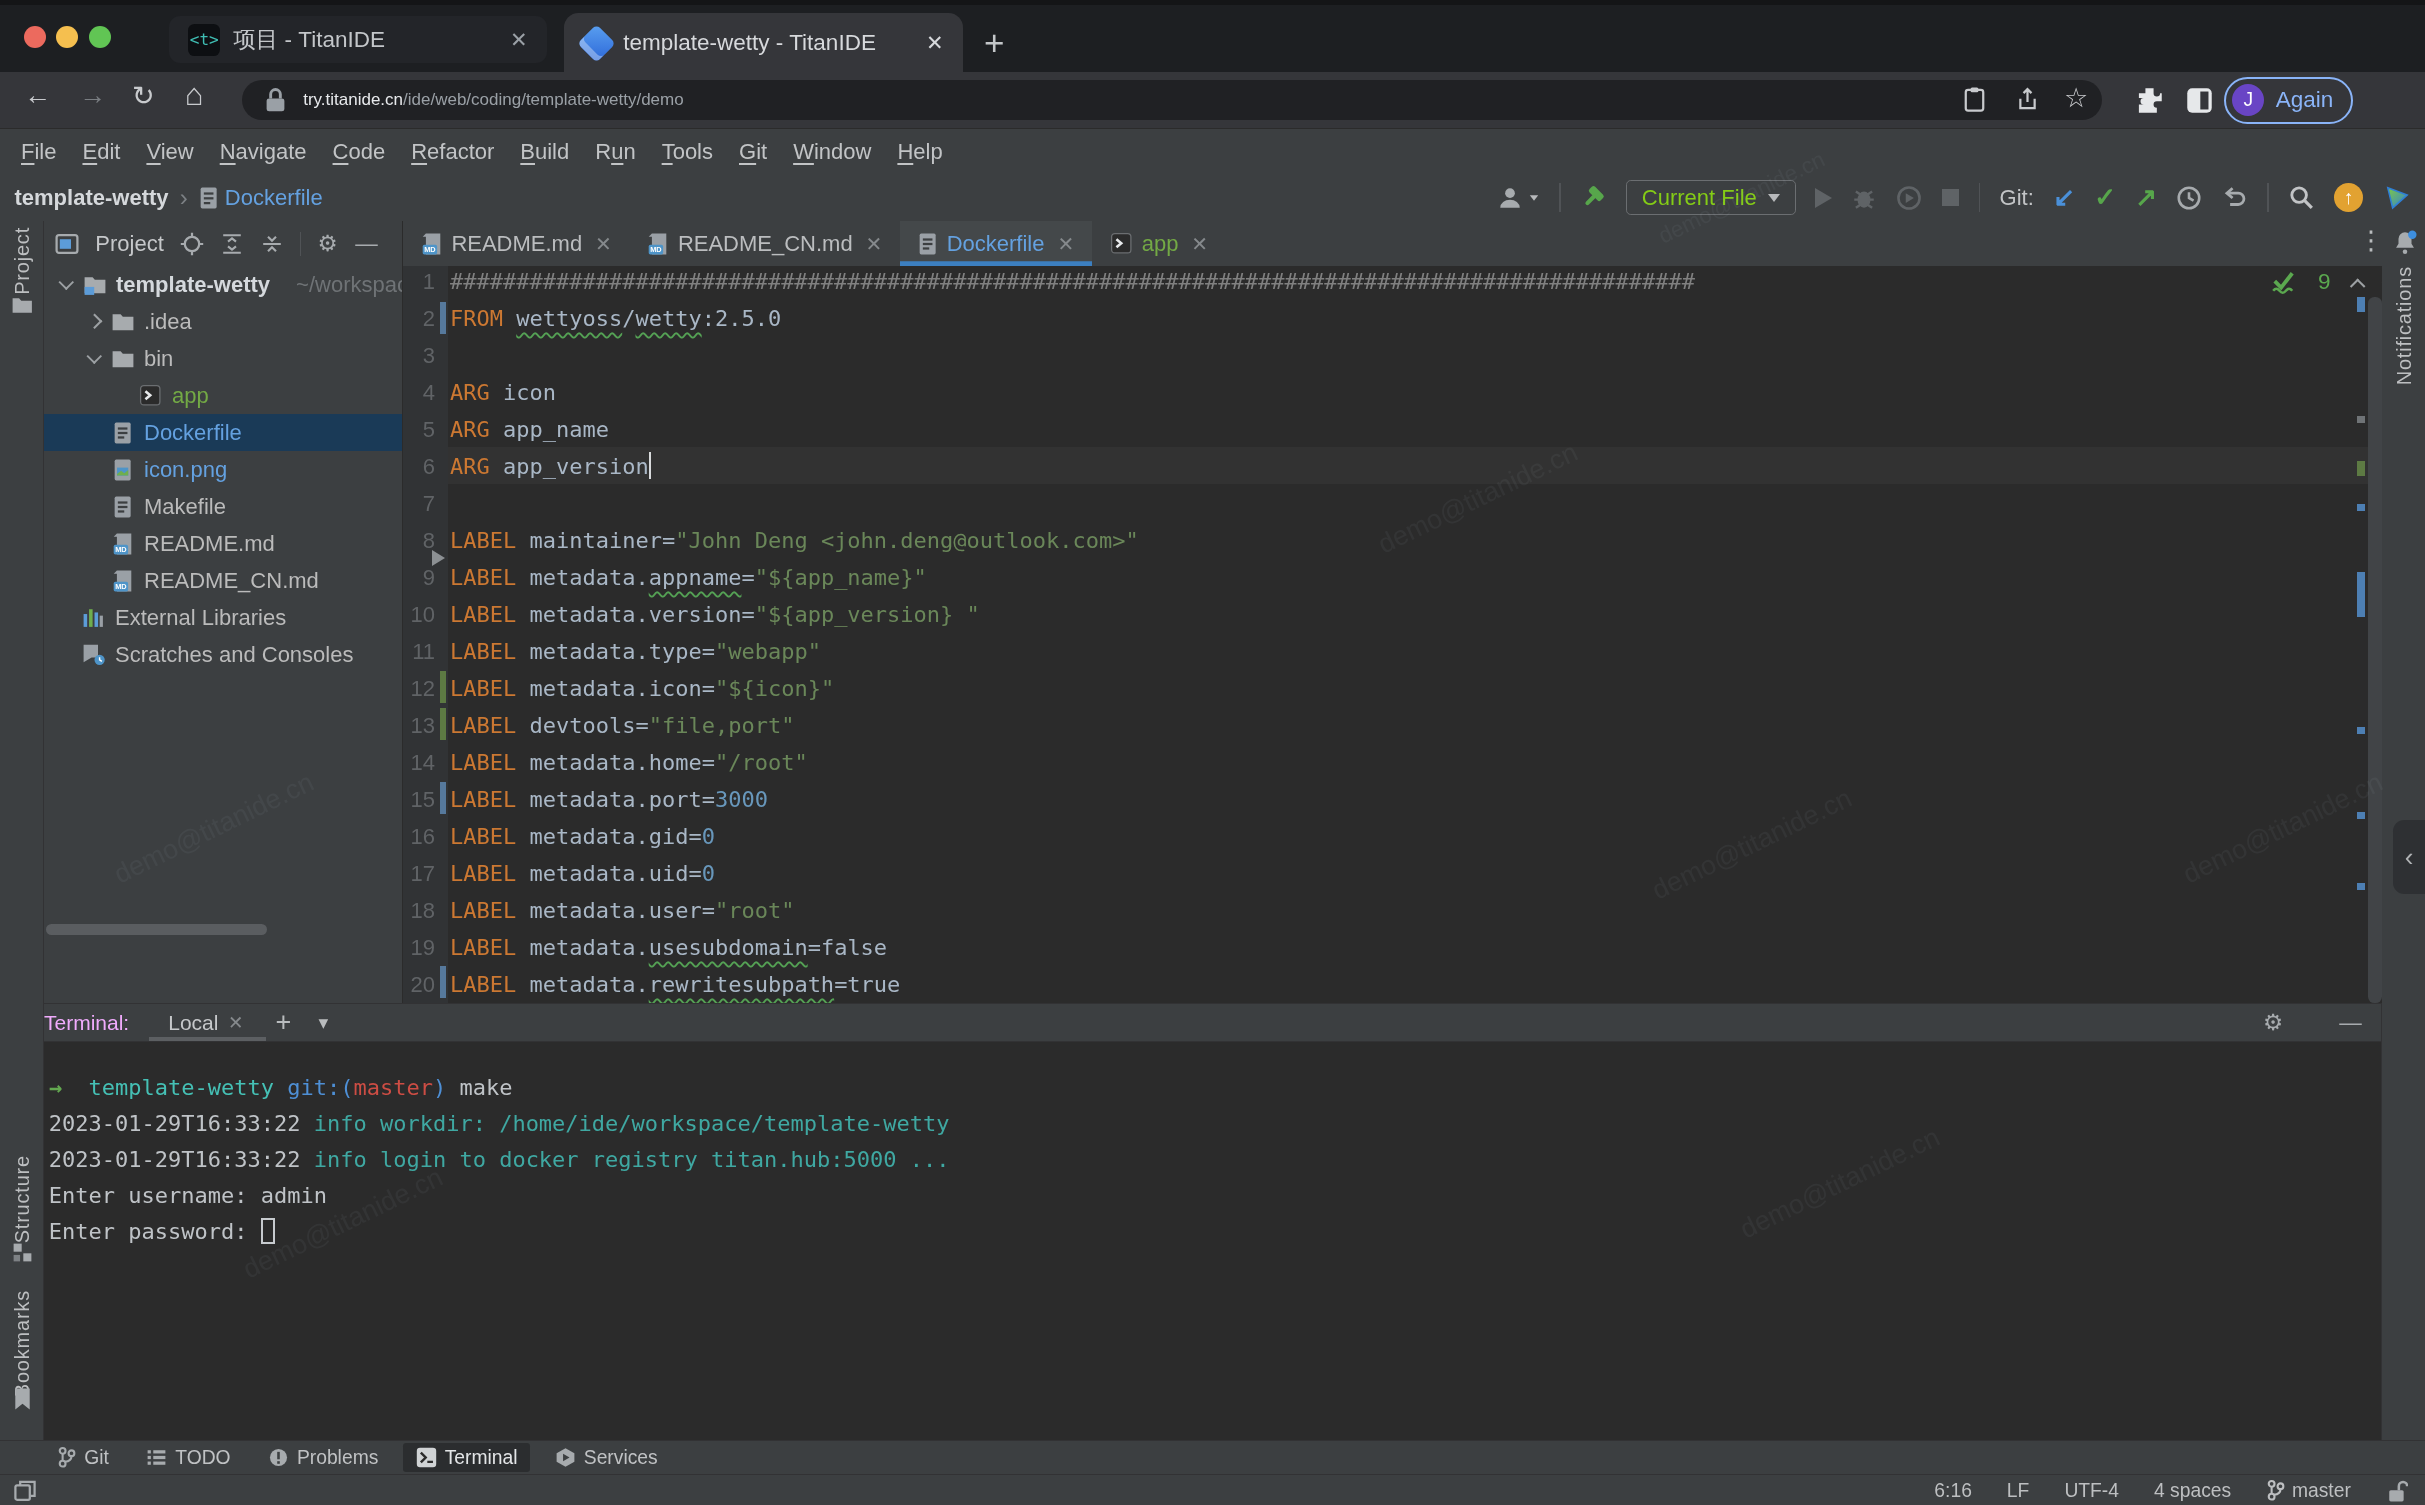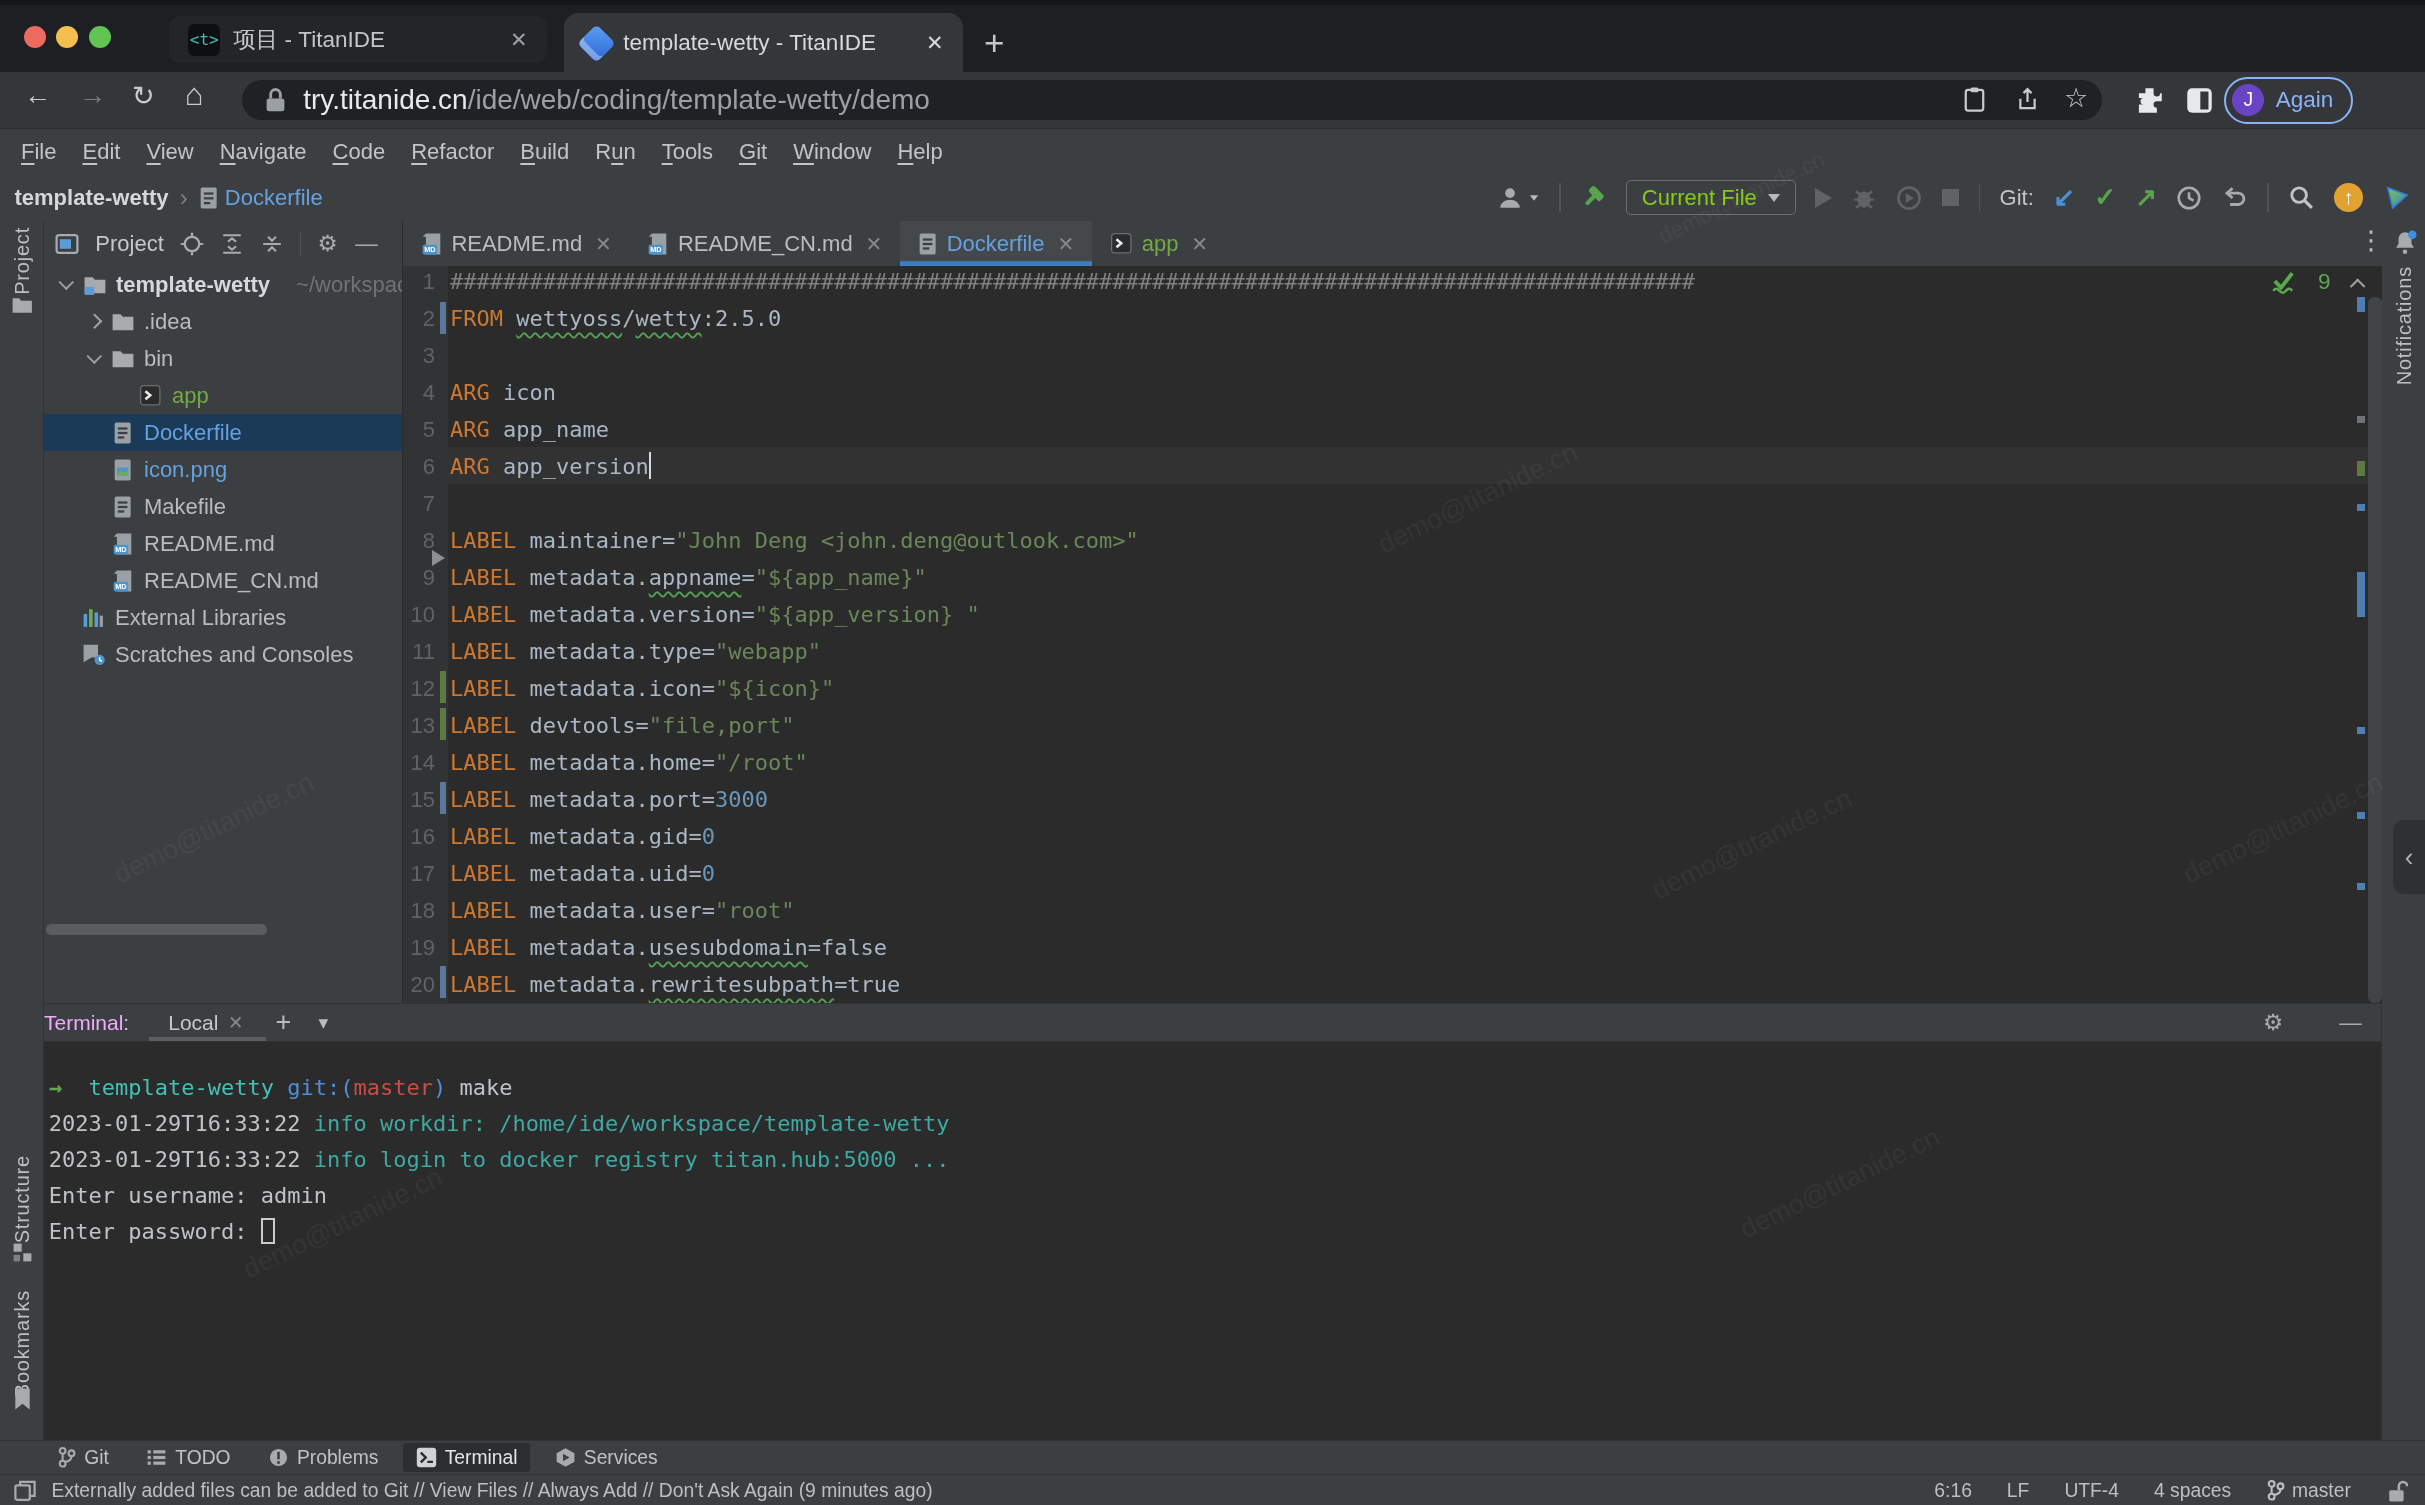--- a/index.html
+++ b/index.html
@@ -14,21 +14,21 @@
   .tl { position:absolute; top:26px; width:22px; height:22px; border-radius:50%; }
   .btab { position:absolute; top:13px; height:60px; display:flex; align-items:center; gap:13px;
      padding:0 19.3px; font-size:22.5px; color:#d7d9dc; }
   .btab.active { background:#35363a; border-radius:14.5px 14.5px 0 0; }
   .btab.inactive { background:#232529; border-radius:11.3px; height:47px; top:16px; color:#c3c6c9; }
   .tab-x { color:#9aa0a6; font-size:21px; margin-left:8px; }
   #browser-toolbar { position:absolute; left:0; top:72px; width:2426px; height:56px; background:#35363a; }
   .nav-ic { position:absolute; top:8px; font-size:27px; color:#c8cacd; }
   #url-pill { position:absolute; left:242px; top:8px; width:1860px; height:40px; background:#202124;
      border-radius:22.5px; display:flex; align-items:center; padding:0 22.5px; }
-  #url-text { font-size:28px; margin-left:17.7px; white-space:nowrap; }
+  #url-text { font-size:17px; margin-left:17.7px; white-space:nowrap; }
   #url-text .host { color:#e8eaed; } #url-text .path { color:#9aa0a6; }
   .pill-right { position:absolute; top:6.4px; }
   #profile-chip { position:absolute; left:2224px; top:4.8px; height:47px; border:2.4px solid #8ab4f8;
      border-radius:24px; display:flex; align-items:center; gap:11.3px; padding:0 17.7px 0 6.4px; }
   #profile-avatar { width:32px; height:32px; border-radius:50%; background:#6945c5; color:#fff;
      display:flex; align-items:center; justify-content:center; font-size:19.3px; }
   #profile-status { color:#8ab4f8; font-size:22.5px; }
 
   
   #menubar { position:absolute; left:0; top:129px; width:2426px; height:45px; background:#3c3f41;
@@ -629,21 +629,20 @@
       </span>
       <span>Services</span>
     </div>
   </div>
 
 <div id="status-bar">
   <svg width="24" height="24" viewBox="0 0 15 15" style="margin-right:14.5px">
     <rect x="1.5" y="4" width="9" height="9" rx="1" fill="none" stroke="#a7abae" stroke-width="1.4"></rect>
     <path d="M4.5 4 V1.8 H13.5 V10.5 H11" fill="none" stroke="#a7abae" stroke-width="1.4"></path>
   </svg>
-  <span>Externally added files can be added to Git // View Files // Always Add // Don't Ask Again (9 minutes ago)</span>
   <div id="status-right">
     <span>6:16</span>
     <span>LF</span>
     <span>UTF-4</span>
     <span>4 spaces</span>
     <span style="display:flex;align-items:center;gap:6.4px">
       <svg width="19.3" height="22.5" viewBox="0 0 12 14">
         <circle cx="3.5" cy="3" r="1.8" fill="none" stroke="#bdbfc1" stroke-width="1.3"></circle>
         <circle cx="3.5" cy="11" r="1.8" fill="none" stroke="#bdbfc1" stroke-width="1.3"></circle>
         <circle cx="9" cy="4.5" r="1.8" fill="none" stroke="#bdbfc1" stroke-width="1.3"></circle>

